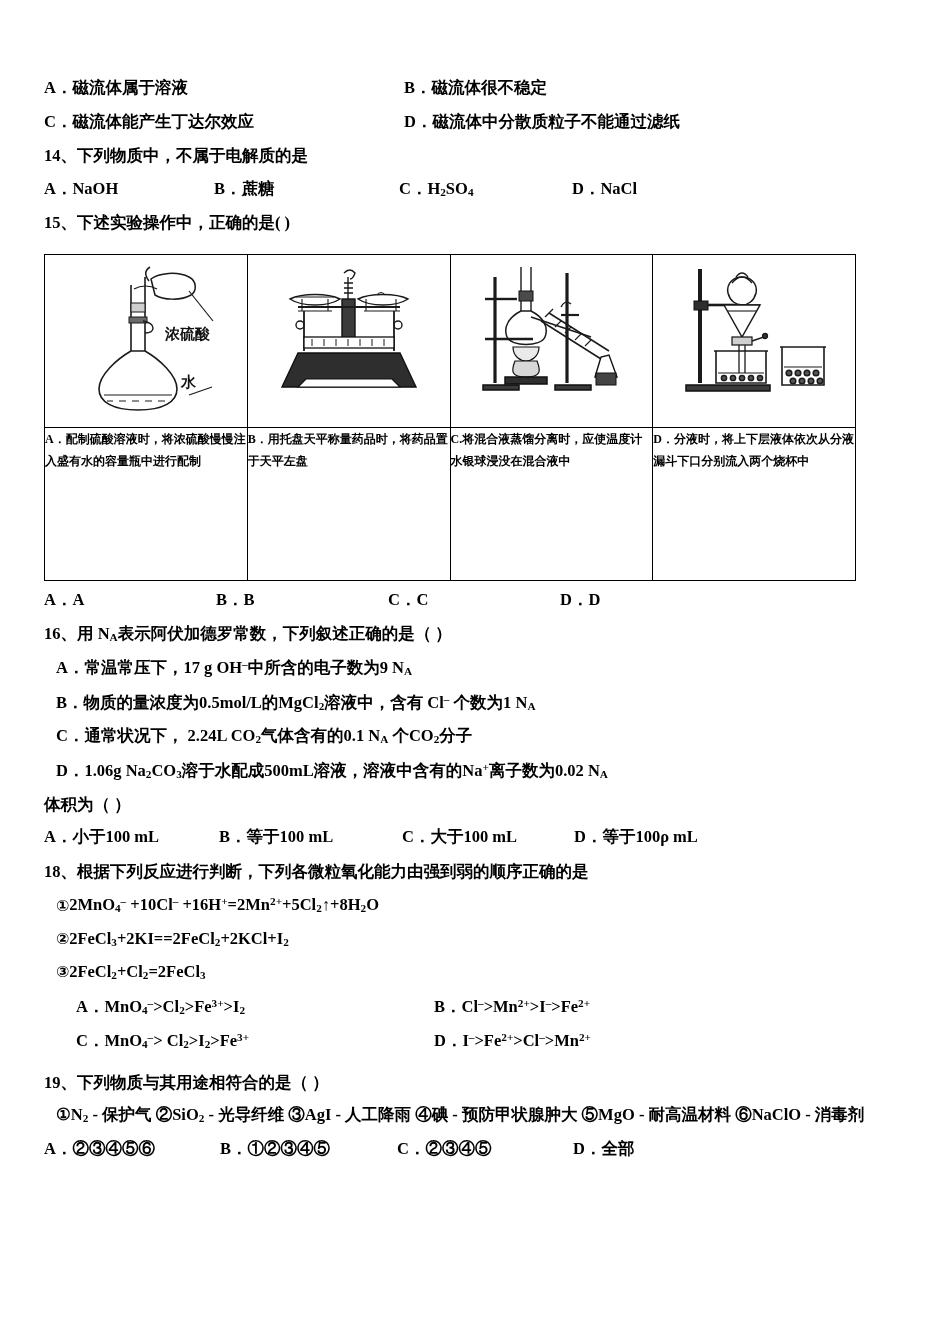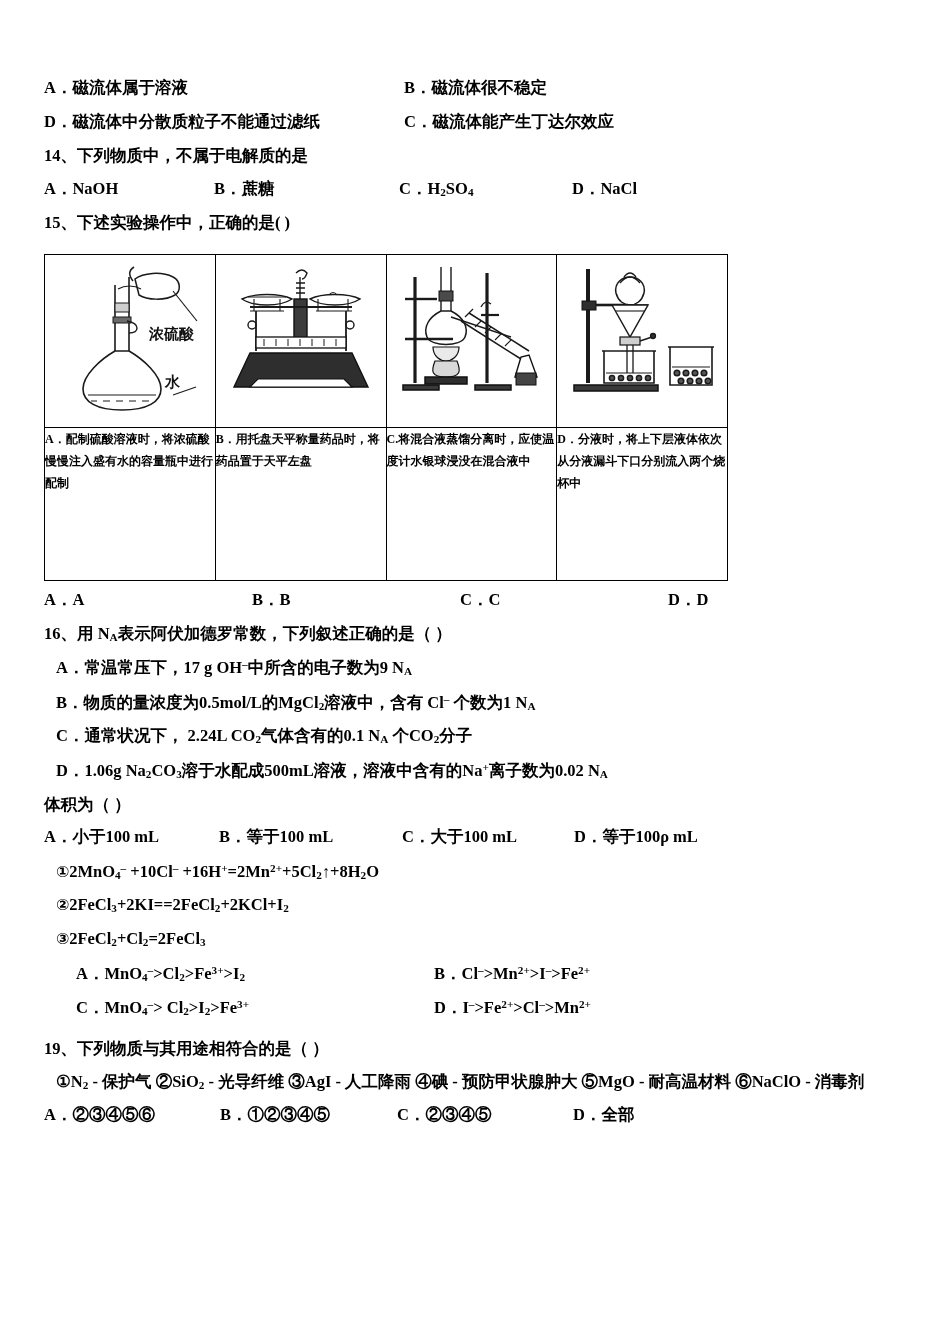--- a/index.html
+++ b/index.html
@@ -61,21 +61,21 @@
   .two-col .opt:nth-child(1) { width: 360px; }
 
   
   .q14row .opt:nth-child(1) { width: 170px; }
   .q14row .opt:nth-child(2) { width: 185px; }
   .q14row .opt:nth-child(3) { width: 173px; }
 
   
   table.exp {
     border-collapse: collapse;
-    width: 684px;
+    width: 812px;
     margin: 20px 0 0 0;
     table-layout: fixed;
   }
   table.exp td {
     border: 1.4px solid #000;
     vertical-align: top;
     padding: 0;
   }
   td.fig {
     height: 172px;
@@ -116,22 +116,22 @@
 <body>
 
 <div class="page">
 <div class="content">
 
   <div class="opt-row two-col">
     <span class="opt">A．磁流体属于溶液</span>
     <span class="opt">B．磁流体很不稳定</span>
   </div>
   <div class="opt-row two-col">
+    <span class="opt">C．磁流体能产生丁达尔效应</span>
     <span class="opt">D．磁流体中分散质粒子不能通过滤纸</span>
-    <span class="opt">C．磁流体能产生丁达尔效应</span>
   </div>
 
   <div class="stem">14、下列物质中，不属于电解质的是</div>
   <div class="opt-row q14row">
     <span class="opt">A．NaOH</span>
     <span class="opt">B．蔗糖</span>
     <span class="opt"><span>C．H</span><sub>2</sub><span>SO</span><sub>4</sub></span>
     <span class="opt">D．NaCl</span>
   </div>
 
@@ -291,21 +291,21 @@
 
     <tr>
       <td class="cap">A．配制硫酸溶液时，将浓硫酸慢慢注入盛有水的容量瓶中进行配制</td>
       <td class="cap">B．用托盘天平称量药品时，将药品置于天平左盘</td>
       <td class="cap">C.将混合液蒸馏分离时，应使温度计水银球浸没在混合液中</td>
       <td class="cap">D．分液时，将上下层液体依次从分液漏斗下口分别流入两个烧杯中</td>
     </tr>
   </tbody>
       </table>
 
-  <div class="opt-row abcd" style="margin-top:9px;gap:36px;">
+  <div class="opt-row abcd" style="margin-top:9px;">
     <span class="opt">A．A</span>
     <span class="opt">B．B</span>
     <span class="opt">C．C</span>
     <span class="opt">D．D</span>
   </div>
 
   <div class="stem">
     <span>16、用 N</span><sub>A</sub><span>表示阿伏加德罗常数，下列叙述正确的是（      ）</span>
   </div>
   <div class="qline"><span>A．常温常压下，17 g OH</span><sup>–</sup><span>中所含的电子数为9 N</span><sub>A</sub></div>
@@ -314,20 +314,21 @@
   <div class="qline"><span>D．1.06g Na</span><sub>2</sub><span>CO</span><sub>3</sub><span>溶于水配成500mL溶液，溶液中含有的Na</span><sup>+</sup><span>离子数为0.02 N</span><sub>A</sub></div>
 
   <div class="stem">体积为（   ）</div>
   <div class="opt-row q17row">
     <span class="opt">A．小于100 mL</span>
     <span class="opt">B．等于100 mL</span>
     <span class="opt">C．大于100 mL</span>
     <span class="opt">D．等于100ρ mL</span>
   </div>
 
+  <div class="stem">18、根据下列反应进行判断，下列各微粒氧化能力由强到弱的顺序正确的是</div>
   <div class="qline"><span class="circnum">①</span><span><span>2MnO</span><sub>4</sub><sup>–</sup><span> +10Cl</span><sup>–</sup><span> +16H</span><sup>+</sup><span>=2Mn</span><sup>2+</sup><span>+5Cl</span><sub>2</sub><span>↑+8H</span><sub>2</sub><span>O</span></span></div>
   <div class="qline"><span class="circnum">②</span><span><span>2FeCl</span><sub>3</sub><span>+2KI==2FeCl</span><sub>2</sub><span>+2KCl+I</span><sub>2</sub></span></div>
   <div class="qline"><span class="circnum">③</span><span><span>2FeCl</span><sub>2</sub><span>+Cl</span><sub>2</sub><span>=2FeCl</span><sub>3</sub></span></div>
 
   <div class="opt-row q18row">
     <span class="opt"><span>A．MnO</span><sub>4</sub><sup>–</sup><span>&gt;Cl</span><sub>2</sub><span>&gt;Fe</span><sup>3+</sup><span>&gt;I</span><sub>2</sub></span>
     <span class="opt"><span>B．Cl</span><sup>–</sup><span>&gt;Mn</span><sup>2+</sup><span>&gt;I</span><sup>–</sup><span>&gt;Fe</span><sup>2+</sup></span>
   </div>
   <div class="opt-row q18row">
     <span class="opt"><span>C．MnO</span><sub>4</sub><sup>–</sup><span>&gt; Cl</span><sub>2</sub><span>&gt;I</span><sub>2</sub><span>&gt;Fe</span><sup>3+</sup></span>

